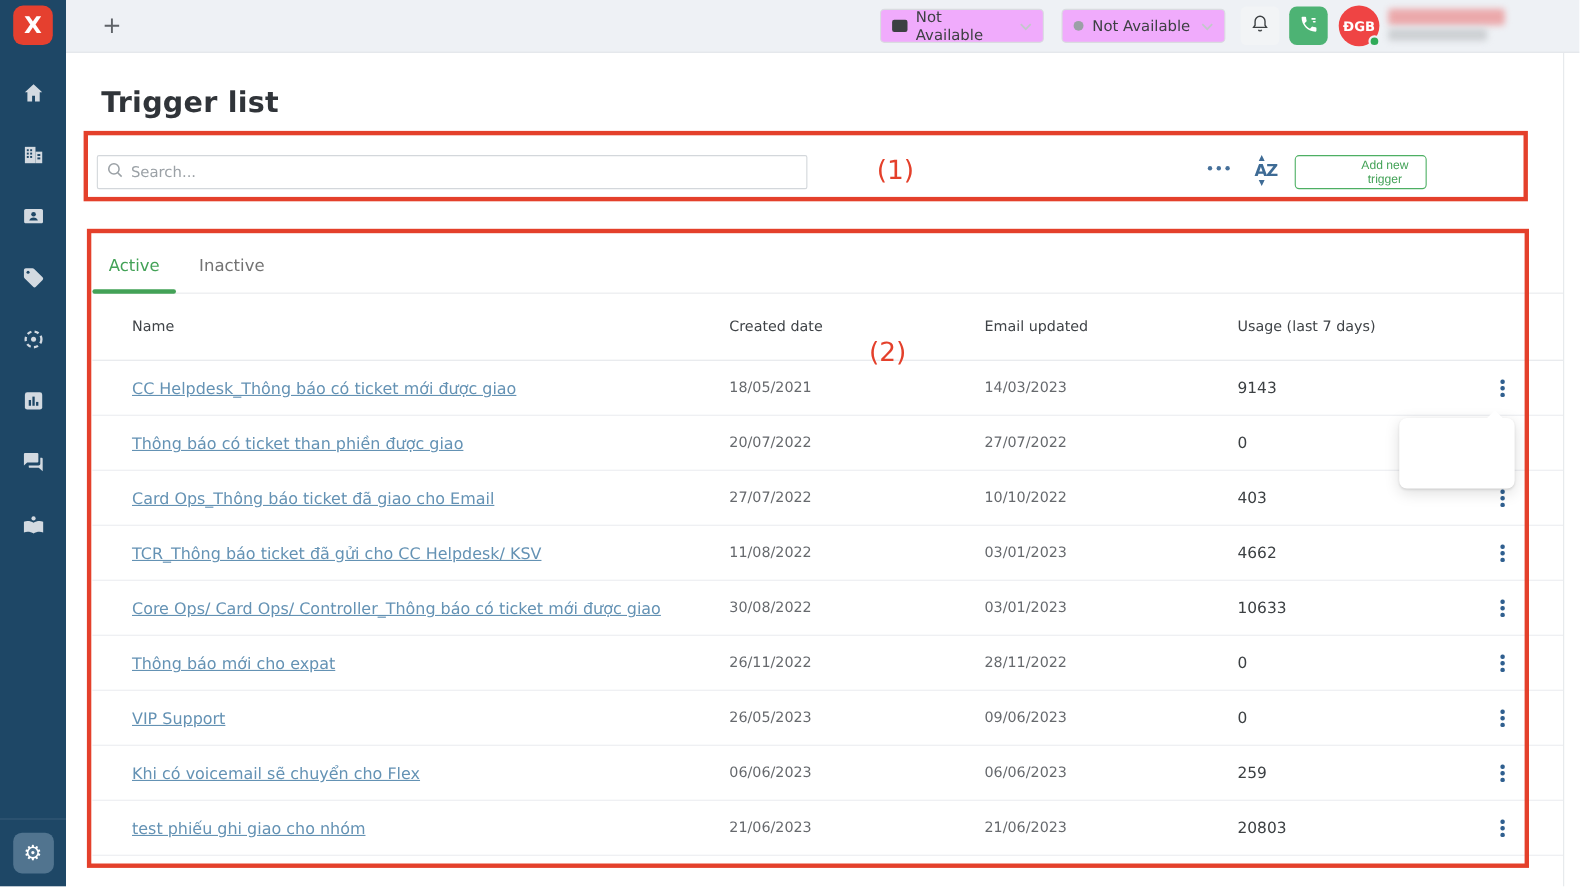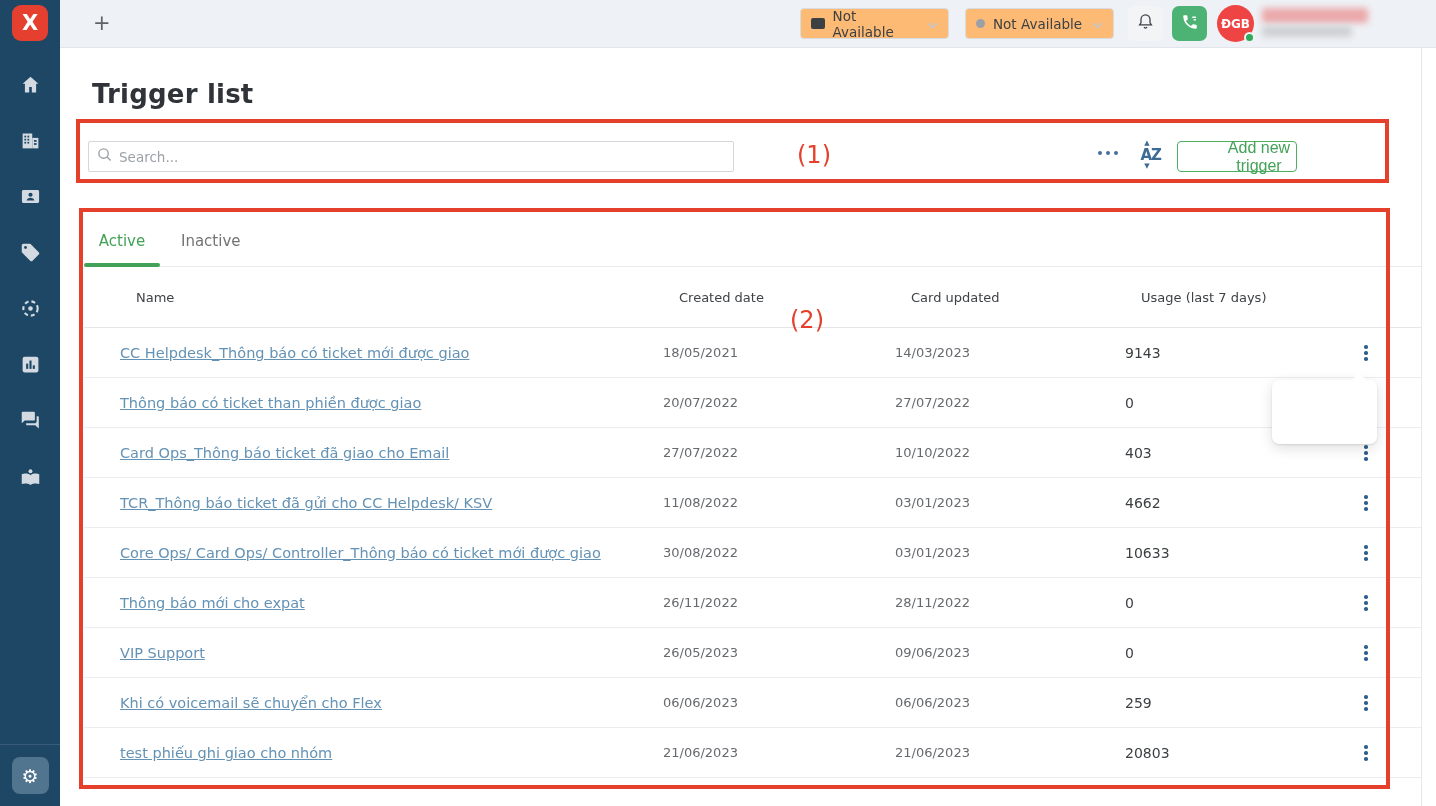--- a/index.html
+++ b/index.html
@@ -17,21 +17,21 @@
           display:flex; align-items:center; justify-content:center; }
   .gear-btn { width:37px; height:37px; background:#51748f; border-radius:8px; color:#fff; font-size:19px;
           display:flex; align-items:center; justify-content:center; cursor:pointer; }
 
   
   .main { position:absolute; left:60px; top:0; width:1376px; height:806px; background:#fff; }
 
   
   .topbar { position:absolute; left:0; top:0; width:1376px; height:48px; background:#eef1f5; border-bottom:1px solid #e2e5e9; }
   .newtab { position:absolute; left:33px; top:11px; font-size:21px; color:#5f6368; cursor:pointer; }
-  .status-dd { position:absolute; top:8px; height:31px; background:#fdba74; border:1px solid #d9dce0; border-radius:4px;
+  .status-dd { position:absolute; top:8px; height:31px; background:#f0abfc; border:1px solid #d9dce0; border-radius:4px;
           display:flex; align-items:center; padding:0 10px; gap:8px; font-size:13.5px; color:#3d4043; cursor:pointer; }
   .dd1 { left:740px; width:149px; } .dd2 { left:905px; width:149px; }
   .dd-chevron { margin-left:auto; }
   .chat-glyph { width:14px; height:11px; background:#3c4043; border-radius:2px; position:relative; }
   .chat-glyph:after { content:""; position:absolute; left:2px; bottom:-3px; border:3px solid transparent; border-top-color:#3c4043; }
   .dot-glyph { width:9px; height:9px; border-radius:50%; background:#9aa0a6; }
   .icon-btn { position:absolute; top:6px; width:35px; height:35px; border-radius:5px; display:flex; align-items:center; justify-content:center; cursor:pointer; }
   .bell-btn { left:1068px; background:#f2f4f6; color:#3c4043; }
   .phone-btn { left:1112px; background:#4db374; border-radius:7px; color:#fff; }
   .avatar { position:absolute; left:1157px; top:5px; width:37px; height:37px; border-radius:50%; background:#ef4444;
@@ -47,41 +47,41 @@
   .search-box { position:absolute; left:28px; top:141px; width:646px; height:31px; border:1px solid #d3d7db; border-radius:2px;
           background:#fff; display:flex; align-items:center; padding:0 8px; gap:7px; }
   .search-box input { border:none; outline:none; flex:1; font-size:13.5px; color:#3c4043; font-family:inherit; background:transparent; }
   .search-box input::placeholder { color:#9ba1a6; }
   .more-dots { position:absolute; left:1038px; top:151px; display:flex; gap:4px; cursor:pointer; }
   .more-dots i { width:4px; height:4px; border-radius:50%; background:#46709a; }
   .sort-az { position:absolute; left:1073px; top:140px; width:28px; height:34px; color:#3e6b95; text-align:center; cursor:pointer; }
   .sort-az .caret { font-size:7px; line-height:7px; display:block; color:#3e6b95; }
   .sort-az .az { font-size:15px; font-weight:bold; line-height:16px; letter-spacing:-1px; display:block;text-align:right; }
   .add-btn { position:absolute; left:1117px; top:141px; width:120px; height:31px; background:#fff; border:1px solid #4daf63;
-          border-radius:4px; color:#43a257; font-size:16px; display:flex; align-items:center; justify-content:center; cursor:pointer;padding-left:44px; }
+          border-radius:4px; color:#43a257; font-size:11px; display:flex; align-items:center; justify-content:center; cursor:pointer;padding-left:44px; }
 
   
   .ann-rect { position:absolute; border:4px solid #e4402b; pointer-events:none; z-index:50; }
   .rect1 { left:16px; top:119px; width:1313px; height:64px; }
   .rect2 { left:19px; top:208px; width:1311px; height:581px; }
   .ann-label { position:absolute; color:#e4402b; font-size:24px; z-index:51; pointer-events:none; }
   .lbl1 { left:737px; top:141px; } .lbl2 { left:730px; top:306px; }
 
   
   .v-divider { position:absolute; left:1361px; top:48px; width:1px; height:758px; background:#e5e8eb; }
 
   
   .table-wrap { position:absolute; left:24px; top:224px; width:1337px; }
   .tabs { position:relative; height:43px; border-bottom:1px solid #e8eaed; }
   .tab { position:absolute; top:8px; font-size:15px; cursor:pointer; }
   .tab-active { left:0; width:76px; text-align:center; color:#43a257; }
   .tab-active:after { content:""; position:absolute; left:0; top:31px; width:76px; height:4px; background:#43a257; border-radius:2px; }
   .tab-inactive { left:97px; color:#737373;text-align:right; }
 
-  .thead { position:relative; height:61px; display:flex; align-items:center; padding-left:52px; border-bottom:1px solid #e4e7ea;
+  .thead { position:relative; height:61px; display:flex; align-items:center; padding-left:36px; border-bottom:1px solid #e4e7ea;
           font-size:13px; color:#3f4347; }
   .c-name { width:543px; } .c-created { width:232px; } .c-updated { width:230px; } .c-usage { width:180px; }
   .trow { position:relative; height:50px; display:flex; align-items:center; padding-left:36px; border-bottom:1px solid #ebedf0; }
   .trow .name a { color:#6492b4; text-decoration:underline; font-size:14.5px; cursor:pointer; }
   .trow .date { font-size:13px; color:#66696d; }
   .trow .usage { font-size:14px; color:#3c4043; }
   .kebab { position:absolute; left:1272px; top:14px; width:20px; height:22px; display:flex; flex-direction:column;
           align-items:center; justify-content:center; gap:2.5px; cursor:pointer; }
   .kebab i { width:3.5px; height:3.5px; border-radius:50%; background:#2f5f8f; }
 
@@ -239,21 +239,21 @@
 
   <div class="table-wrap">
     <div class="tabs">
       <div class="tab tab-active">Active</div>
       <div class="tab tab-inactive">Inactive</div>
     </div>
 
     <div class="thead">
       <div class="c-name">Name</div>
       <div class="c-created">Created date</div>
-      <div class="c-updated">Card updated</div>
+      <div class="c-updated">Email updated</div>
       <div class="c-usage">Usage (last 7 days)</div>
     </div>
 
     <div class="trow">
         <div class="c-name name"><a>CC Helpdesk_Thông báo có ticket mới được giao</a></div>
         <div class="c-created date">18/05/2021</div>
         <div class="c-updated date">14/03/2023</div>
         <div class="c-usage usage">9143</div>
         <div class="kebab">
           <i></i>

